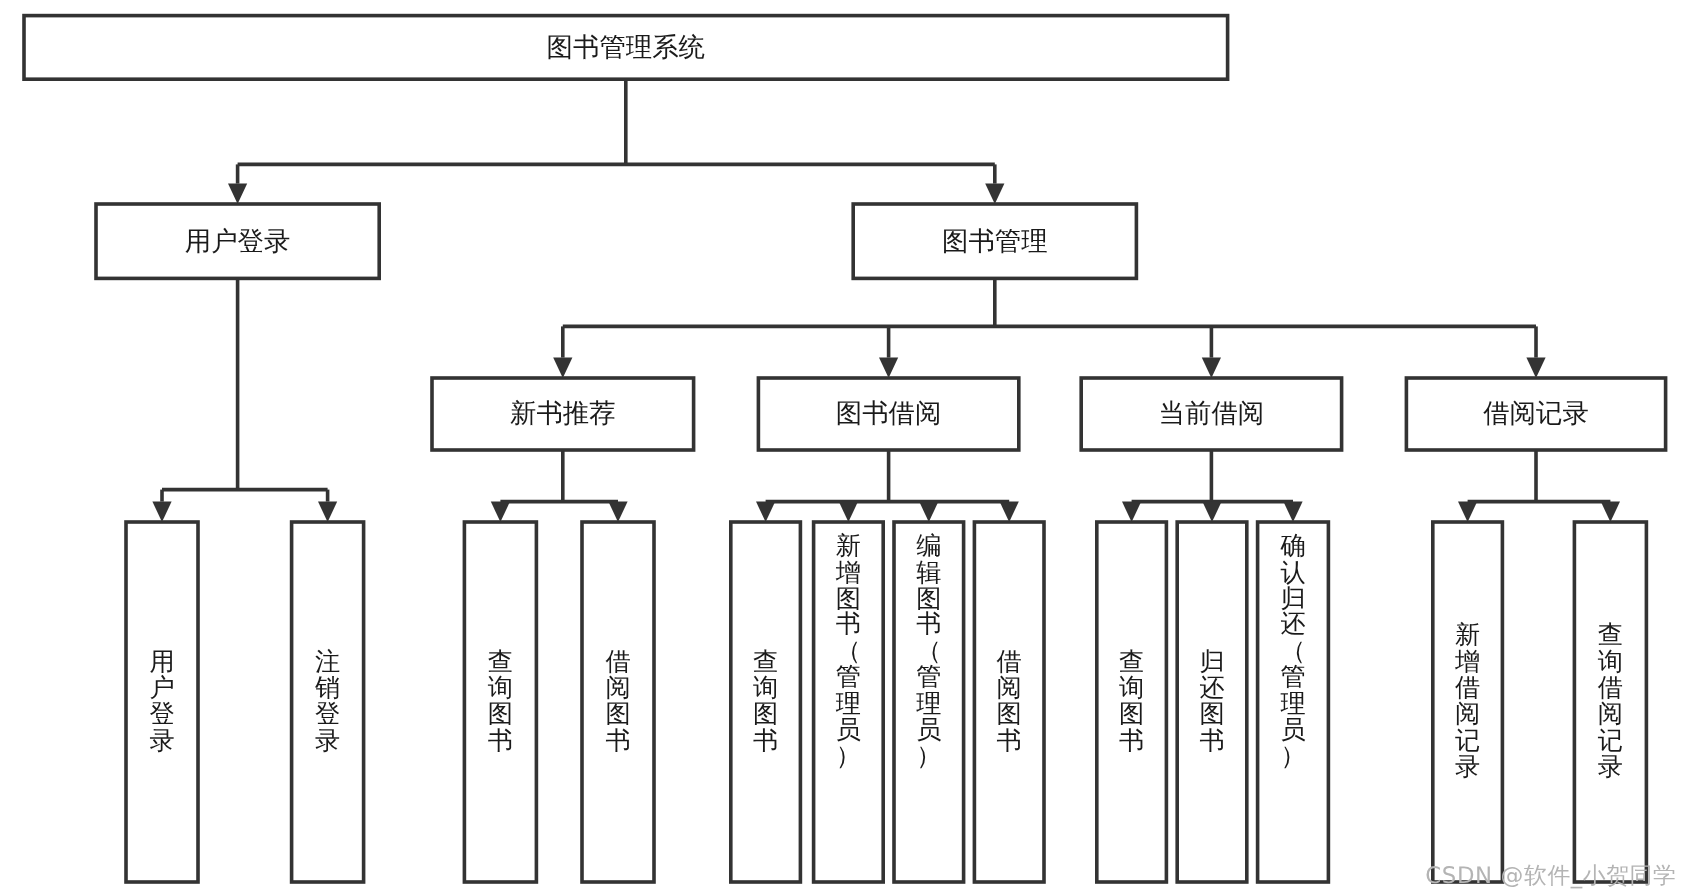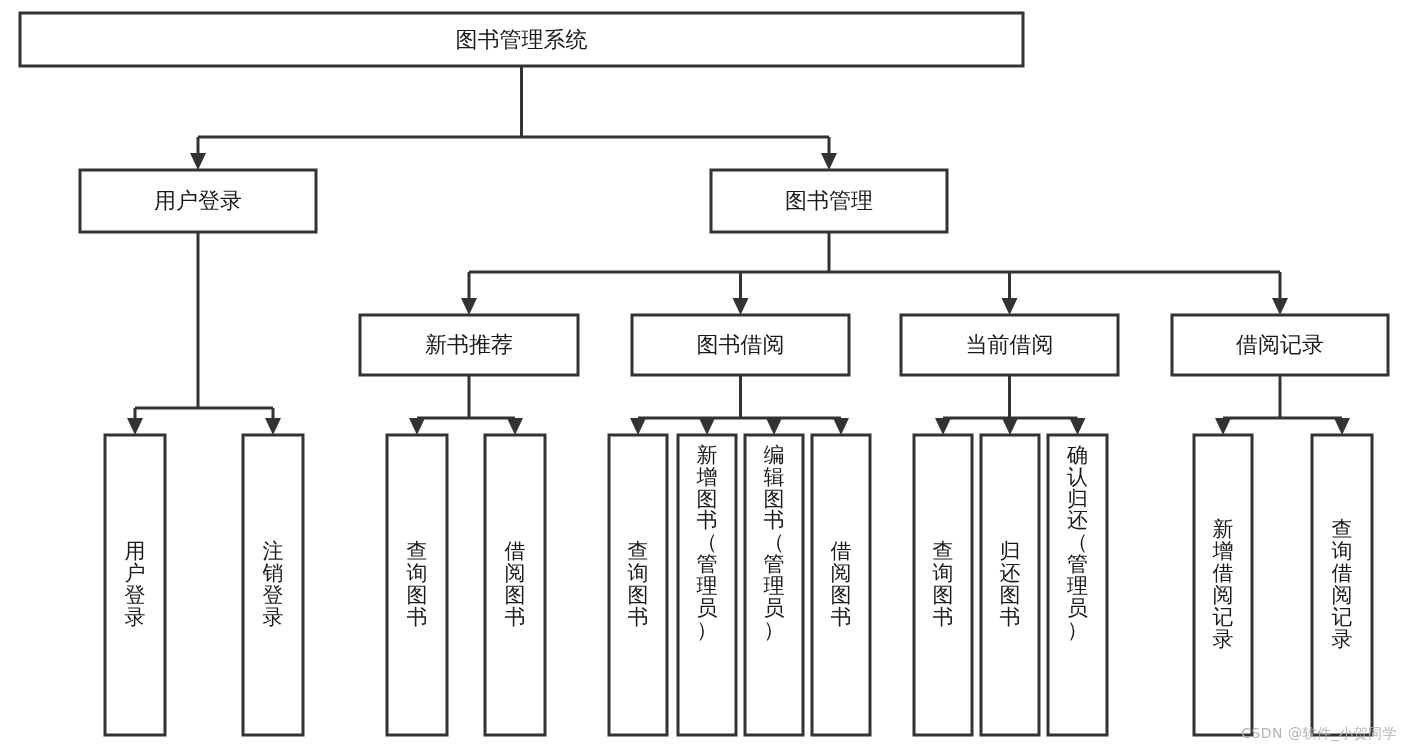--- a/index.html
+++ b/index.html
@@ -60,21 +60,21 @@
     text-align: center;
     white-space: pre;
     pointer-events: none;
     letter-spacing: 0px;
   }
   .watermark {
     position: absolute;
     right: 8px;
     bottom: 4px;
     font-family: "DejaVu Sans", "Liberation Sans", sans-serif;
-    font-size: 14px;
+    font-size: 19px;
     color: #b4b4b4;
     letter-spacing: 0.5px;
     white-space: nowrap;
   }
 </style>
 </head>
 <body>
 
 <div id="diagram-root">
 

